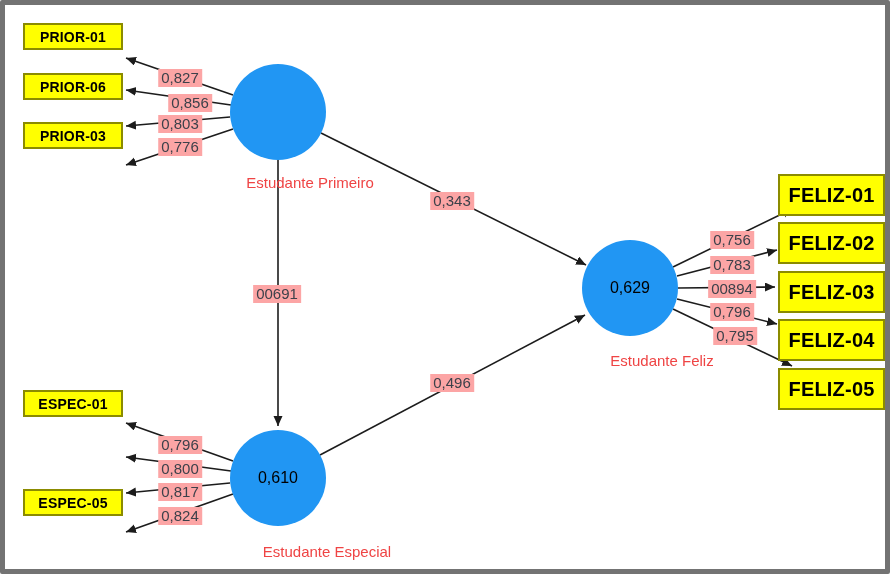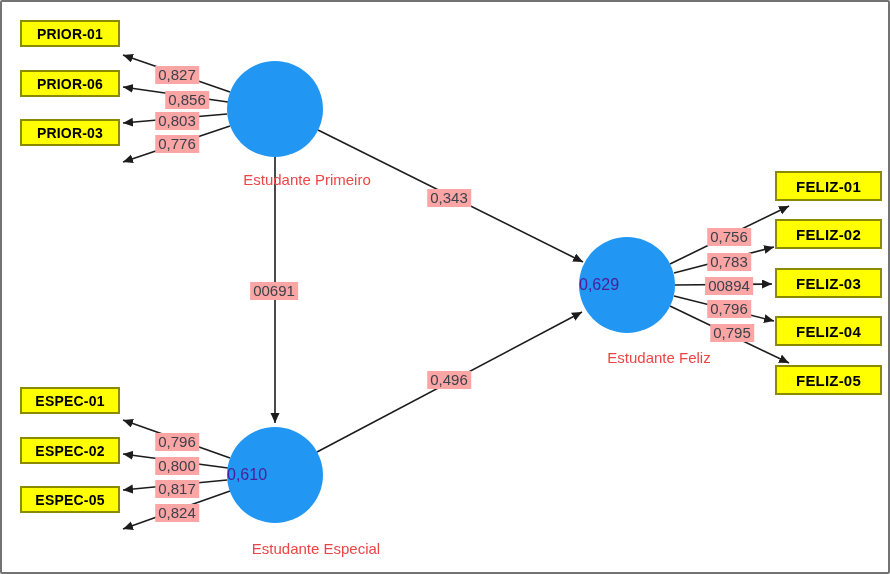--- a/index.html
+++ b/index.html
@@ -1,45 +1,45 @@
 <!DOCTYPE html>
 <html><head>
 <meta charset="utf-8">
 <style>
   html,body{margin:0;padding:0;background:#fff;}
   .frame{
     position:relative;
     width:890px;height:574px;
     box-sizing:border-box;
-    border:2px solid #737373;
+    border:5px solid #737373;
     border-radius:2px;
     background:#fff;
     font-family:"Liberation Sans", sans-serif;
     overflow:hidden;
   }
   .arrows{position:absolute;left:0;top:0;width:890px;height:574px;pointer-events:none;}
   .arrows line{stroke:#1c1c1c;stroke-width:1.6;}
   .ind-box{
     position:absolute;
     box-sizing:border-box;
     background:#FFFF00;
     border:2px solid #8b8b00;
     display:flex;align-items:center;justify-content:center;
     font-size:14px;font-weight:600;color:#000;
     letter-spacing:.2px;
     cursor:default;
   }
   .ind-box.left{width:100px;height:27px;left:18px;}
-  .ind-box.right{width:107px;height:30px;left:773px;font-size:15px;}
+  .ind-box.right{width:107px;height:42px;left:773px;font-size:20px;}
   .construct{
     position:absolute;
     width:96px;height:96px;border-radius:50%;
     background:#2196F3;
-    display:flex;align-items:center;
-    color:#4c1d95;font-size:16px;
+    display:flex;align-items:center;justify-content:center;
+    color:#000000;font-size:16px;
   }
   .construct-label{
     position:absolute;transform:translate(-50%,-50%);
     font-size:15px;color:#ef4444;white-space:nowrap;margin-left:32px;
   }
   .val{
     position:absolute;transform:translate(-50%,-50%);
     font-size:15px;color:#3d414a;white-space:nowrap;
     background:#fca5a5;padding:0 3px;line-height:18px;
   }
@@ -75,41 +75,40 @@
     <line x1="316" y1="128" x2="581" y2="260" marker-end="url(#ah)"></line>
     <line x1="273" y1="155" x2="273" y2="421" marker-end="url(#ah)"></line>
     <line x1="315" y1="450" x2="580" y2="310" marker-end="url(#ah)"></line>
   </svg>
 
   <div class="ind-box left" style="top:18px">PRIOR-01</div>
   <div class="ind-box left" style="top:68px">PRIOR-06</div>
   <div class="ind-box left" style="top:117px">PRIOR-03</div>
 
   <div class="ind-box left" style="top:385px">ESPEC-01</div>
-  <div class="ind-box left" style="top:435px">ESPEC-02</div>
   <div class="ind-box left" style="top:484px">ESPEC-05</div>
 
   <div class="ind-box right" style="top:169px">FELIZ-01</div>
   <div class="ind-box right" style="top:217px">FELIZ-02</div>
   <div class="ind-box right" style="top:266px">FELIZ-03</div>
   <div class="ind-box right" style="top:314px">FELIZ-04</div>
   <div class="ind-box right" style="top:363px">FELIZ-05</div>
 
   <div class="construct" style="left:225px;top:59px">
     <span></span>
   </div>
   <div class="construct" style="left:225px;top:425px">
     <span>0,610</span>
   </div>
   <div class="construct" style="left:577px;top:235px">
     <span>0,629</span>
   </div>
 
   <div class="construct-label" style="left:273px;top:177px">Estudante Primeiro</div>
-  <div class="construct-label" style="left:282px;top:546px">Estudante Especial</div>
+  <div class="construct-label" style="left:290px;top:546px">Estudante Especial</div>
   <div class="construct-label" style="left:625px;top:355px">Estudante Feliz</div>
 
   <div class="val" style="left:175px;top:73px">0,827</div>
   <div class="val" style="left:185px;top:98px">0,856</div>
   <div class="val" style="left:175px;top:119px">0,803</div>
   <div class="val" style="left:175px;top:142px">0,776</div>
 
   <div class="val" style="left:175px;top:440px">0,796</div>
   <div class="val" style="left:175px;top:464px">0,800</div>
   <div class="val" style="left:175px;top:487px">0,817</div>

